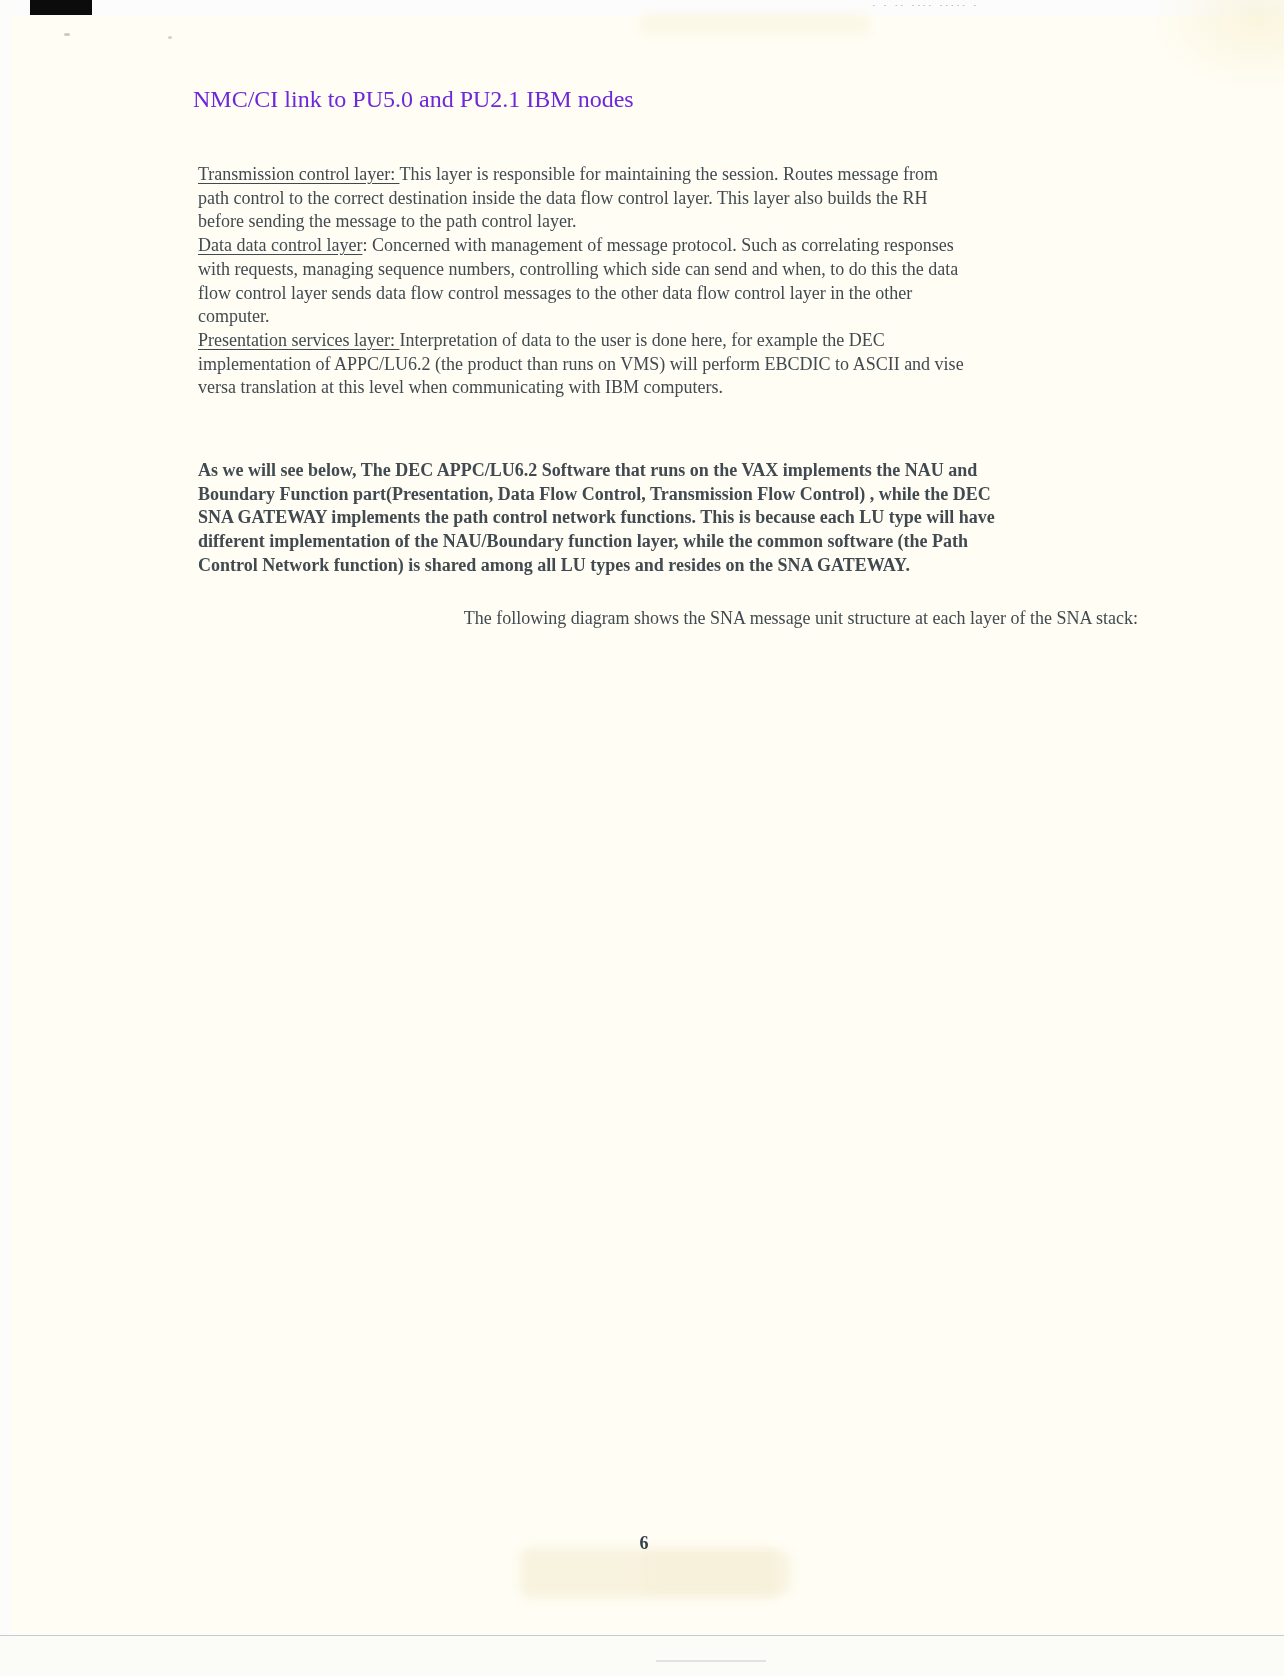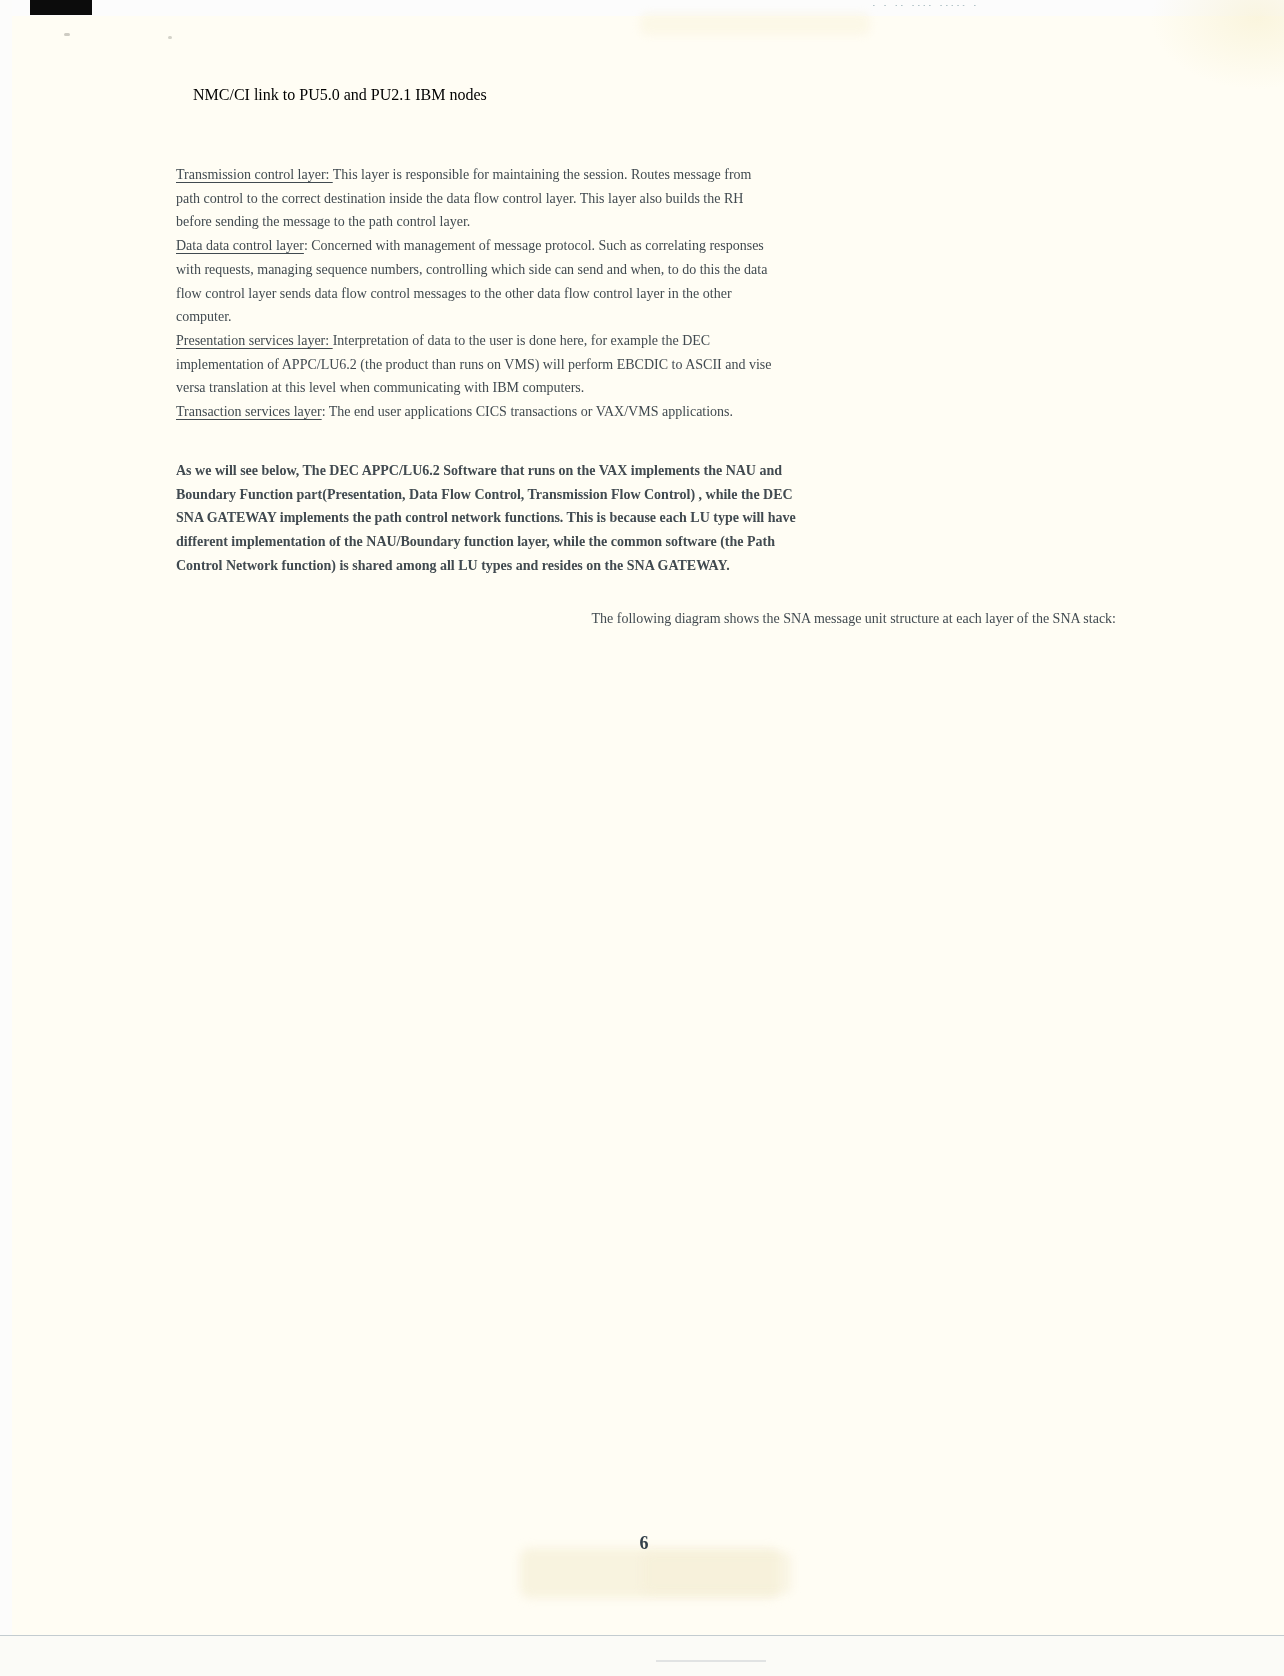--- a/index.html
+++ b/index.html
@@ -39,25 +39,25 @@
   .smudge-b{
     position:absolute;left:642px;top:1552px;width:150px;height:42px;
     background:rgba(245,240,216,.5);filter:blur(4px);border-radius:8px;
   }
   .speck-1{position:absolute;left:64px;top:33px;width:6px;height:3px;background:#b9b7ae;border-radius:2px;opacity:.7;}
   .speck-2{position:absolute;left:168px;top:36px;width:4px;height:3px;background:#c2c0b7;border-radius:2px;opacity:.7;}
   .bottom-dash{position:absolute;left:656px;top:1660px;width:110px;height:2px;background:rgba(178,184,189,.35);}
 
   .doc-header{
     position:absolute;left:193px;top:86px;width:900px;
-    font-size:16px;color:#000000;
+    font-size:24px;color:#6d28d9;
   }
   .body-text{
-    position:absolute;left:176px;width:940px;
-    font-size:14px;line-height:23.7px;color:#414a50;
+    position:absolute;left:198px;width:940px;
+    font-size:18px;line-height:23.7px;color:#414a50;
     white-space:pre-line;
   }
   .block-layers{top:163px;}
   .block-nau{top:459px;font-weight:bold;}
   .block-diagram{top:607px;text-align:right;}
   .body-text p{margin:0;padding:0;display:inline;}
   .lead-underline{text-decoration:underline;text-underline-offset:3px;}
   .page-number{
     position:absolute;left:594px;top:1533px;width:100px;text-align:center;
     font-size:18px;font-weight:bold;color:#33404a;
@@ -86,21 +86,21 @@
 <div class="body-text block-layers"><p><span class="lead-underline">Transmission control layer: </span><span>This layer is responsible for maintaining the session. Routes message from
 path control to the correct destination inside the data flow control layer. This layer also builds the RH
 before sending the message to the path control layer.
 </span></p><p><span class="lead-underline">Data data control layer</span><span>: Concerned with management of message protocol. Such as correlating responses
 with requests, managing sequence numbers, controlling which side can send and when, to do this the data
 flow control layer sends data flow control messages to the other data flow control layer in the other
 computer.
 </span></p><p><span class="lead-underline">Presentation services layer: </span><span>Interpretation of data to the user is done here, for example the DEC
 implementation of APPC/LU6.2 (the product than runs on VMS) will perform EBCDIC to ASCII and vise
 versa translation at this level when communicating with IBM computers.
-</span></p><p><span class="lead-underline">Transaction services layer</span><span>: The end user applications CICS transactions or VAX/VMS applications.</span></p></div>
+</span></p></div>
 
 <div class="body-text block-nau">As we will see below, The DEC APPC/LU6.2 Software that runs on the VAX implements the NAU and
 Boundary Function part(Presentation, Data Flow Control, Transmission Flow Control) , while the DEC
 SNA GATEWAY implements the path control network functions. This is because each LU type will have
 different implementation of the NAU/Boundary function layer, while the common software (the Path
 Control Network function) is shared among all LU types and resides on the SNA GATEWAY.</div>
 
 <div class="body-text block-diagram">The following diagram shows the SNA message unit structure at each layer of the SNA stack:</div>
 
 <div class="page-number">6</div>

